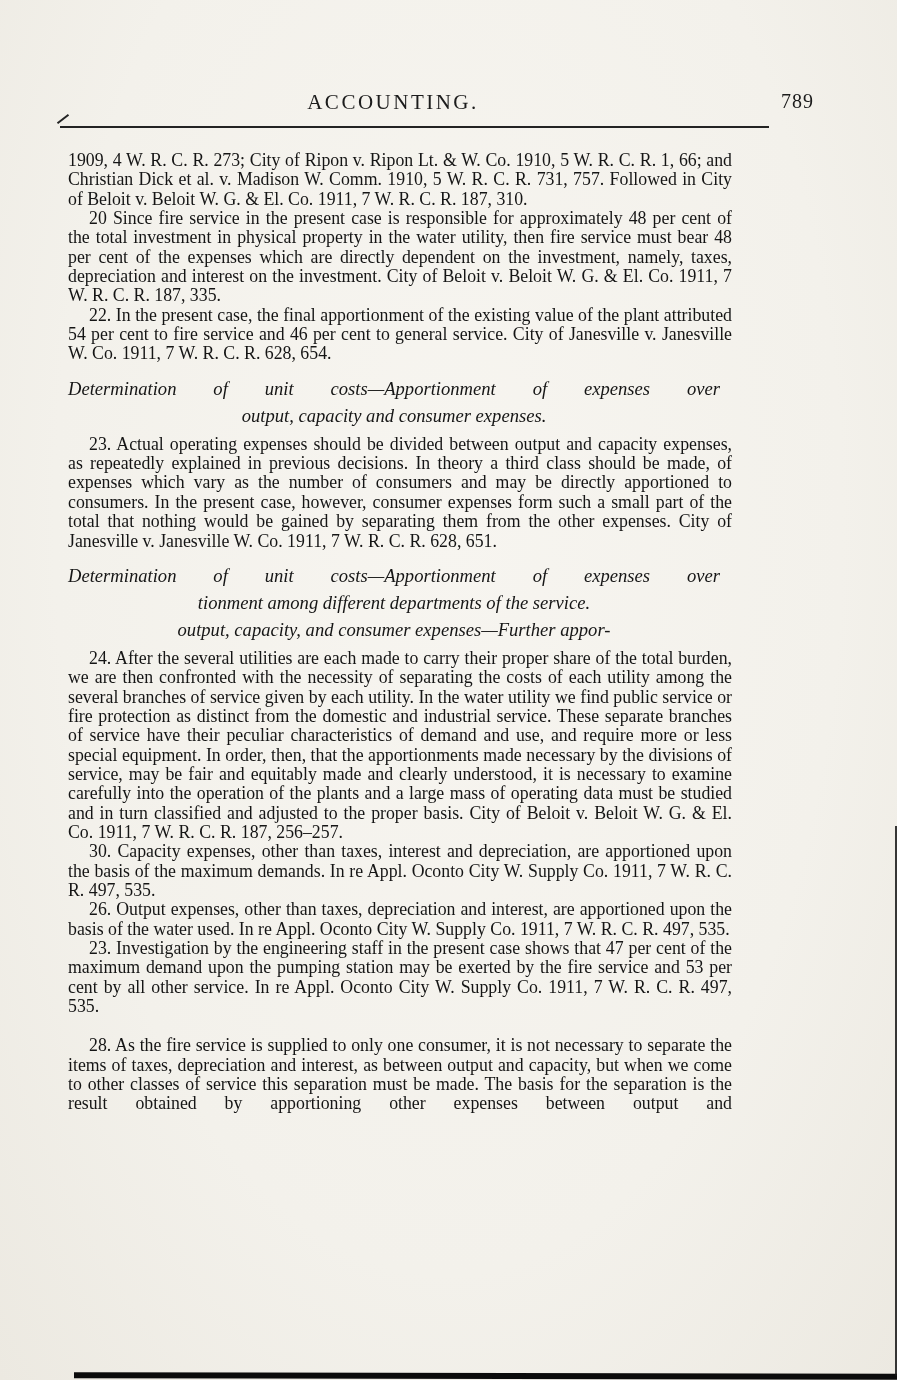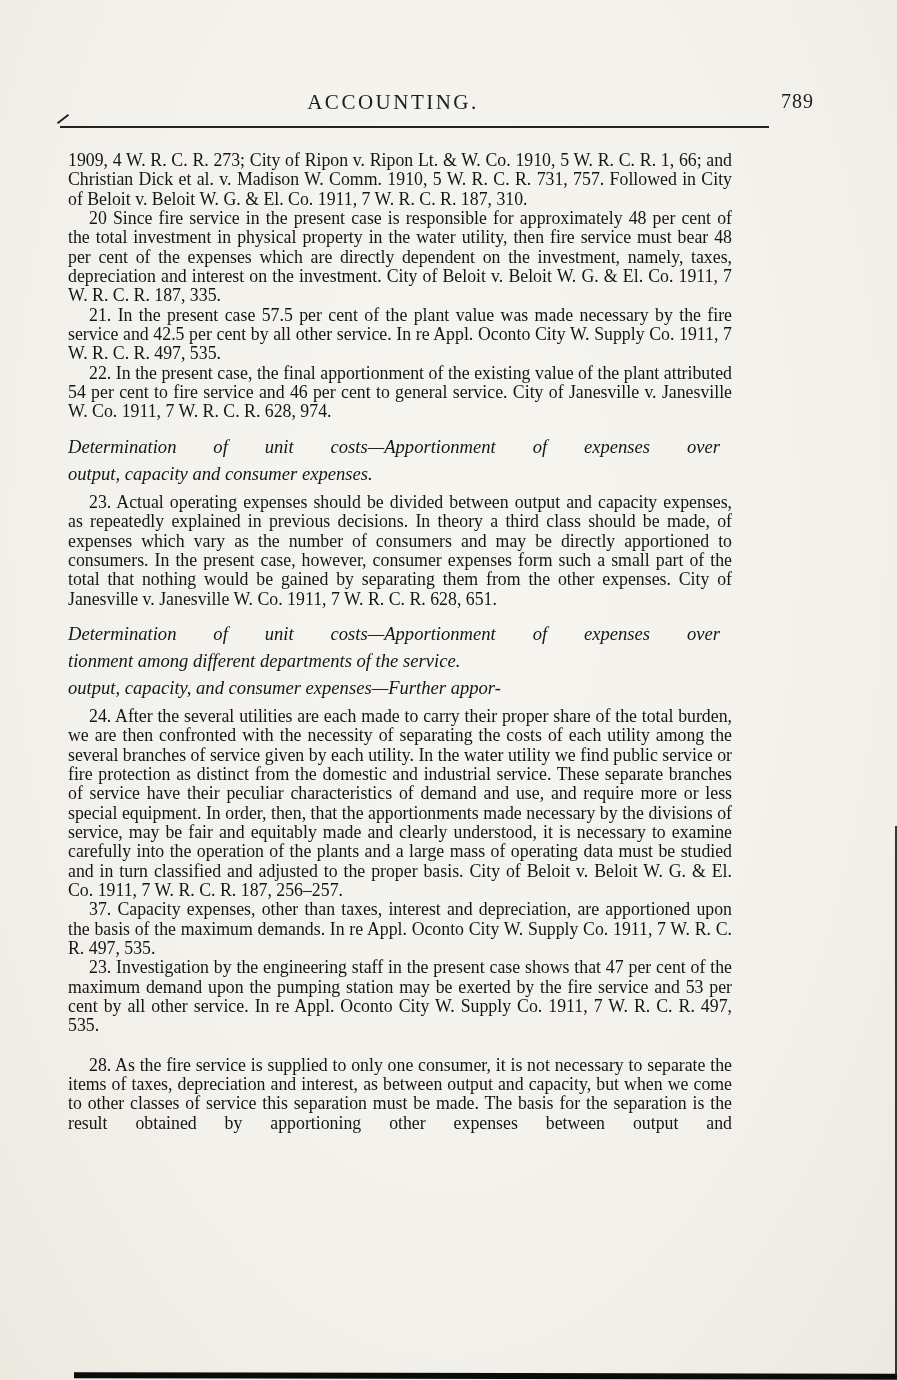--- a/index.html
+++ b/index.html
@@ -41,21 +41,21 @@
   p.body-para.flush-last { text-align-last: justify; margin-top: 20px; }
   .it { }
 
   .section-heading {
     font-style: italic;
     font-size: 18.6px;
     line-height: 27px;
     margin: 11px 12px 6px 0;
     color: #161616;
   }
-  .heading-line { text-align: left; }
+  .heading-line { text-align: center; }
   .heading-line.first { text-align: justify; text-align-last: justify; }
 
   .scan-bottom {
     position: absolute; left: 74px; right: 0; bottom: 1px; height: 6px;
     background: #0b0b0b; transform: rotate(0.12deg);
   }
   .scan-right {
     position: absolute; right: 0; top: 826px; bottom: 4px; width: 2px;
     background: #151515; opacity: 0.85;
   }
@@ -65,33 +65,33 @@
 
 <div class="page">
   <div class="header-title">ACCOUNTING.</div>
   <div class="page-number">789</div>
   <div class="rule"></div>
   <div class="rule-hook"></div>
 
   <div class="text-block">
       <p class="body-para"><span>1909, 4 W. R. C. R. 273; </span><span class="it">City of Ripon v. Ripon Lt. &amp; W. Co.</span><span> 1910, 5 W. R. C. R. 1, 66; and </span><span class="it">Christian Dick et al. v. Madison W. Comm.</span><span> 1910, 5 W. R. C. R. 731, 757. Followed in </span><span class="it">City of Beloit v. Beloit W. G. &amp; El. Co.</span><span> 1911, 7 W. R. C. R. 187, 310.</span></p>
       <p class="body-para indent"><span>20 Since fire service in the present case is responsible for approximately 48 per cent of the total investment in physical property in the water utility, then fire service must bear 48 per cent of the expenses which are directly dependent on the investment, namely, taxes, depreciation and interest on the investment. </span><span class="it">City of Beloit v. Beloit W. G. &amp; El. Co.</span><span> 1911, 7 W. R. C. R. 187, 335.</span></p>
-      <p class="body-para indent"><span>21. In the present case 57.5 per cent of the plant value was made necessary by the fire service and 42.5 per cent by all other service. </span><span class="it">In re Appl. Oconto City W. Supply Co.</span><span> 1911, 7 W. R. C. R. 497, 535.</span></p>
-      <p class="body-para indent"><span>22. In the present case, the final apportionment of the existing value of the plant attributed 54 per cent to fire service and 46 per cent to general service. </span><span class="it">City of Janesville v. Janesville W. Co.</span><span> 1911, 7 W. R. C. R. 628, 974.</span></p>
+      <p class="body-para indent"><span>22. In the present case, the final apportionment of the existing value of the plant attributed 54 per cent to fire service and 46 per cent to general service. </span><span class="it">City of Janesville v. Janesville W. Co.</span><span> 1911, 7 W. R. C. R. 628, 654.</span></p>
       <div class="section-heading">
         <div class="heading-line first">Determination of unit costs—Apportionment of expenses over</div>
         <div class="heading-line">output, capacity and consumer expenses.</div>
       </div>
       <p class="body-para indent"><span>23. Actual operating expenses should be divided between output and capacity expenses, as repeatedly explained in previous decisions. In theory a third class should be made, of expenses which vary as the number of consumers and may be directly apportioned to consumers. In the present case, however, consumer expenses form such a small part of the total that nothing would be gained by separating them from the other expenses. </span><span class="it">City of Janesville v. Janesville W. Co.</span><span> 1911, 7 W. R. C. R. 628, 651.</span></p>
       <div class="section-heading">
         <div class="heading-line first">Determination of unit costs—Apportionment of expenses over</div>
         <div class="heading-line">tionment among different departments of the service.</div>
         <div class="heading-line">output, capacity, and consumer expenses—Further appor-</div>
       </div>
       <p class="body-para indent"><span>24. After the several utilities are each made to carry their proper share of the total burden, we are then confronted with the necessity of separating the costs of each utility among the several branches of service given by each utility. In the water utility we find public service or fire protection as distinct from the domestic and industrial service. These separate branches of service have their peculiar characteristics of demand and use, and require more or less special equipment. In order, then, that the apportionments made necessary by the divisions of service, may be fair and equitably made and clearly understood, it is necessary to examine carefully into the operation of the plants and a large mass of operating data must be studied and in turn classified and adjusted to the proper basis. </span><span class="it">City of Beloit v. Beloit W. G. &amp; El. Co.</span><span> 1911, 7 W. R. C. R. 187, 256–257.</span></p>
-      <p class="body-para indent"><span>37. Capacity expenses, other than taxes, interest and depreciation, are apportioned upon the basis of the maximum demands. </span><span class="it">In re Appl. Oconto City W. Supply Co.</span><span> 1911, 7 W. R. C. R. 497, 535.</span></p>
+      <p class="body-para indent"><span>30. Capacity expenses, other than taxes, interest and depreciation, are apportioned upon the basis of the maximum demands. </span><span class="it">In re Appl. Oconto City W. Supply Co.</span><span> 1911, 7 W. R. C. R. 497, 535.</span></p>
+      <p class="body-para indent"><span>26. Output expenses, other than taxes, depreciation and interest, are apportioned upon the basis of the water used. </span><span class="it">In re Appl. Oconto City W. Supply Co.</span><span> 1911, 7 W. R. C. R. 497, 535.</span></p>
       <p class="body-para indent"><span>23. Investigation by the engineering staff in the present case shows that 47 per cent of the maximum demand upon the pumping station may be exerted by the fire service and 53 per cent by all other service. </span><span class="it">In re Appl. Oconto City W. Supply Co.</span><span> 1911, 7 W. R. C. R. 497, 535.</span></p>
       <p class="body-para indent flush-last"><span>28. As the fire service is supplied to only one consumer, it is not necessary to separate the items of taxes, depreciation and interest, as between output and capacity, but when we come to other classes of service this separation must be made. The basis for the separation is the result obtained by apportioning other expenses between output and</span></p>
     </div>
 
   <div class="scan-bottom"></div>
   <div class="scan-right"></div>
 </div>
 
 </body></html>

